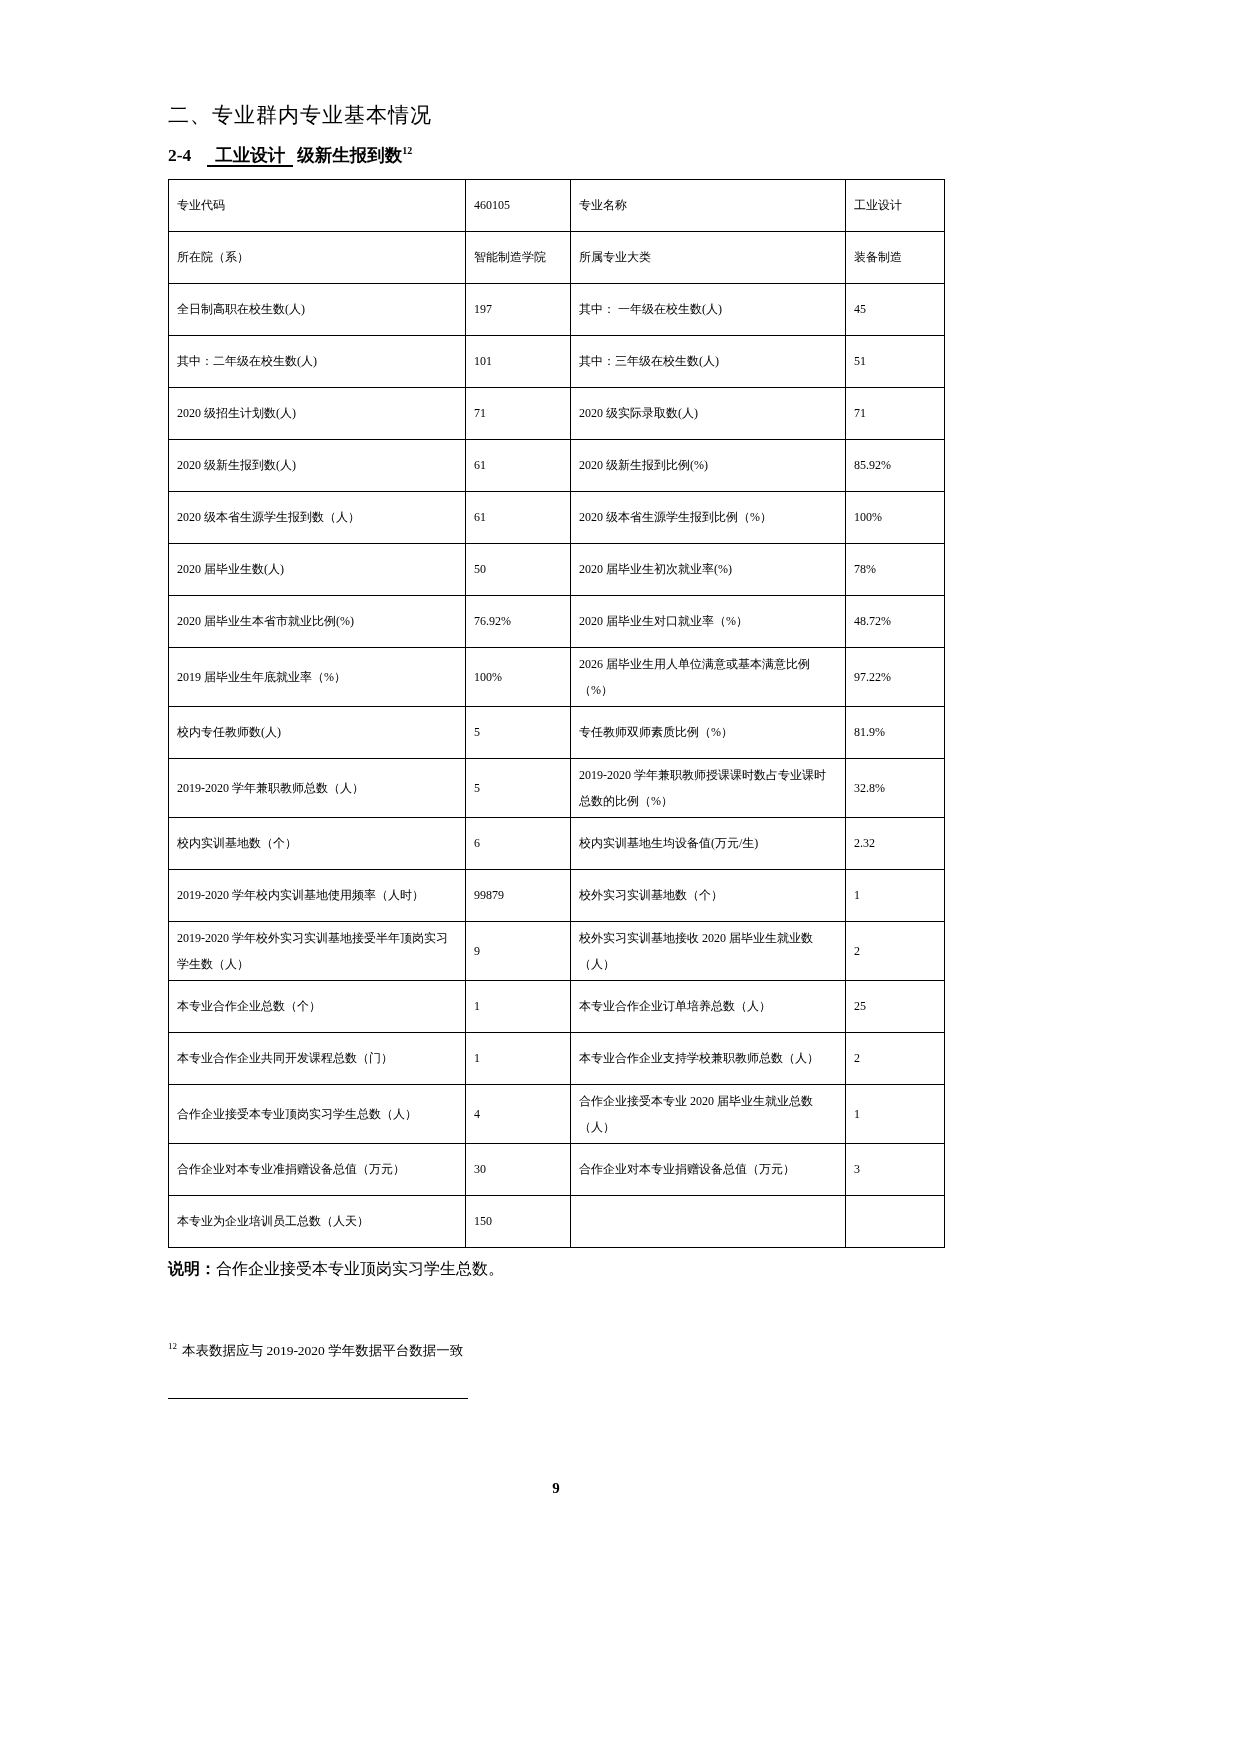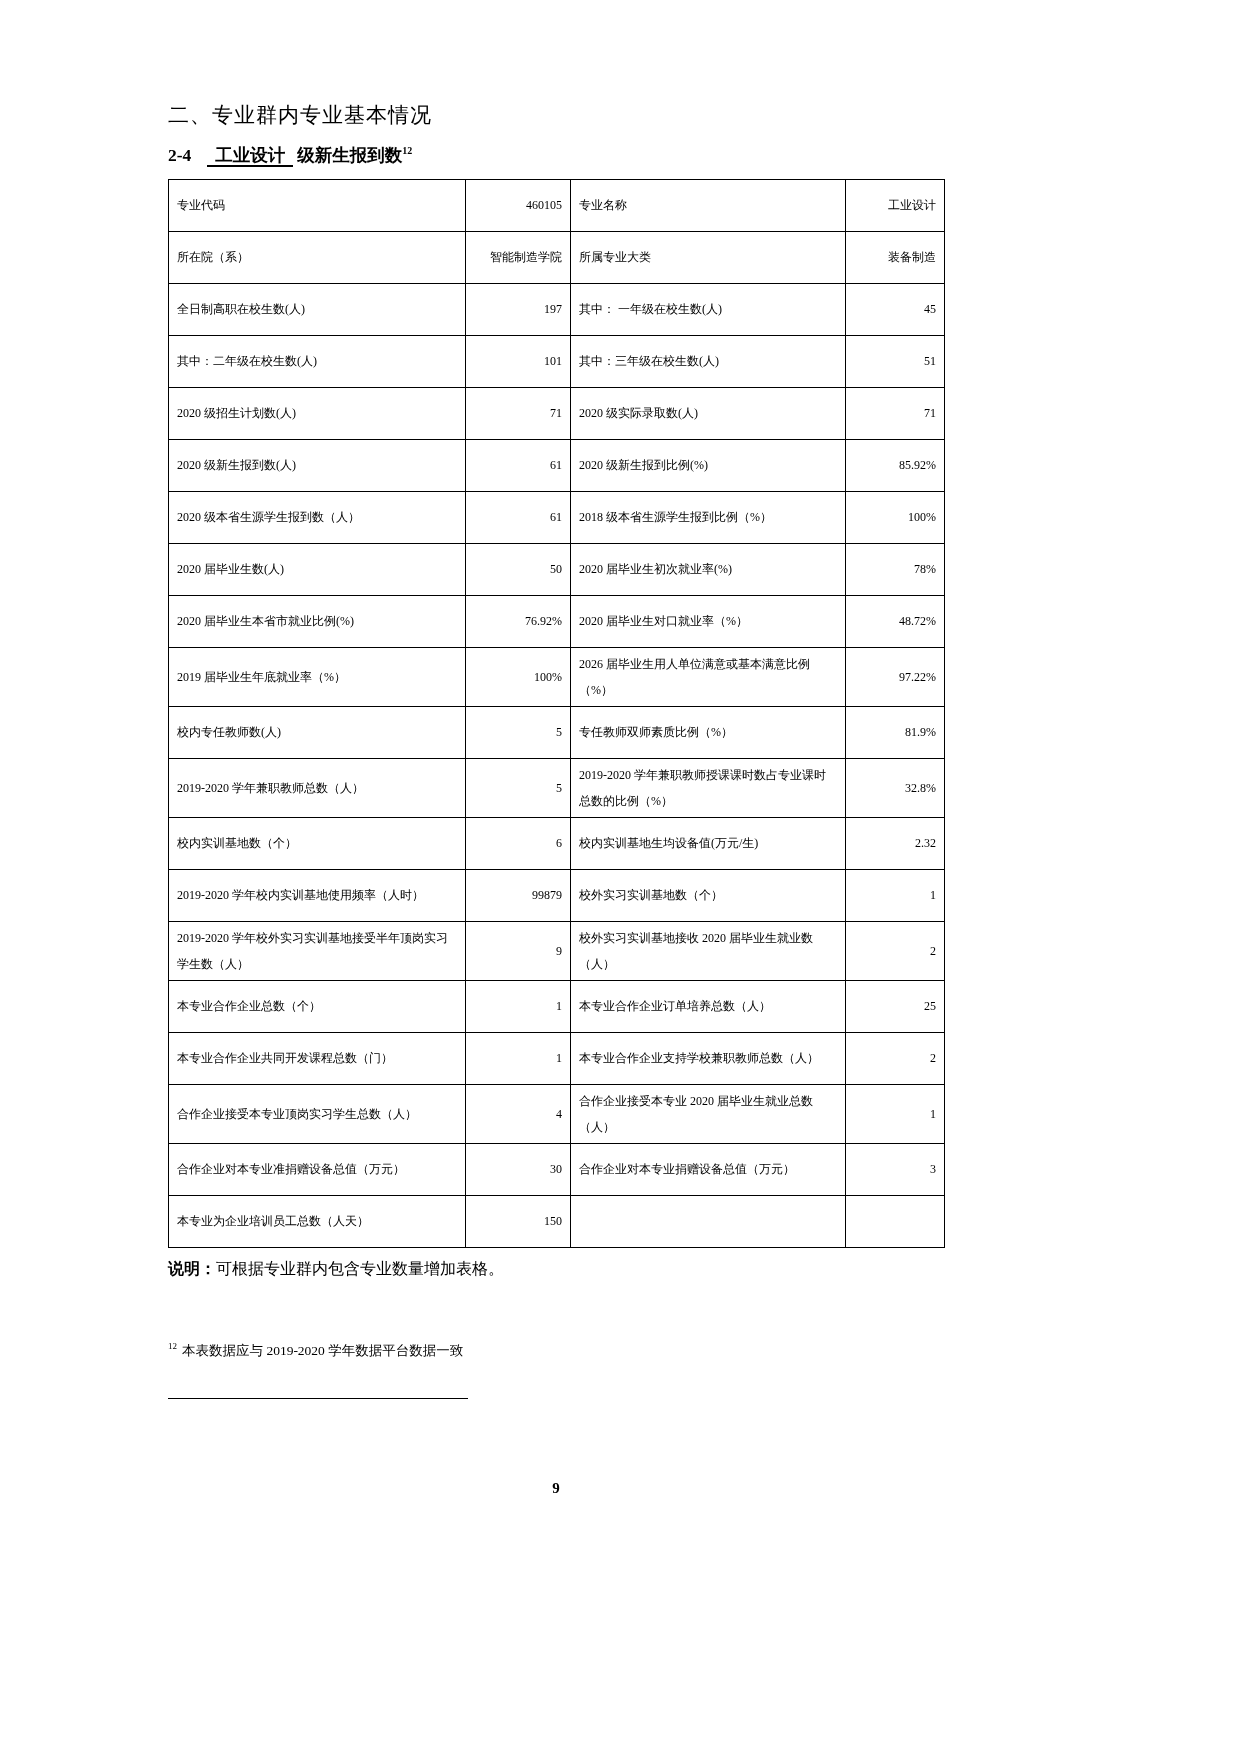--- a/index.html
+++ b/index.html
@@ -36,21 +36,21 @@
   }
   table.major-table td {
     border:1px solid #000;
     height:52px;
     padding:3px 8px;
     line-height:26px;
     vertical-align:middle;
     word-break:break-word;
   }
   td.label-cell { text-align:left; }
-  td.value-cell { text-align:right; }
+  td.value-cell { text-align:left; }
   .note {
     margin-top:10px;
     font-size:16px; line-height:22px;
   }
   .note .note-label { font-weight:bold; }
   .footnote-rule {
     position:absolute; left:0; top:1398px;
     width:300px; border-top:1px solid #000;
   }
   .footnote {
@@ -114,21 +114,21 @@
         </tr>
         <tr>
           <td class="label-cell">2020 级新生报到数(人)</td>
           <td class="value-cell">61</td>
           <td class="label-cell">2020 级新生报到比例(%)</td>
           <td class="value-cell">85.92%</td>
         </tr>
         <tr>
           <td class="label-cell">2020 级本省生源学生报到数（人）</td>
           <td class="value-cell">61</td>
-          <td class="label-cell">2018 级本省生源学生报到比例（%）</td>
+          <td class="label-cell">2020 级本省生源学生报到比例（%）</td>
           <td class="value-cell">100%</td>
         </tr>
         <tr>
           <td class="label-cell">2020 届毕业生数(人)</td>
           <td class="value-cell">50</td>
           <td class="label-cell">2020 届毕业生初次就业率(%)</td>
           <td class="value-cell">78%</td>
         </tr>
         <tr>
           <td class="label-cell">2020 届毕业生本省市就业比例(%)</td>
@@ -199,21 +199,21 @@
         <tr>
           <td class="label-cell">本专业为企业培训员工总数（人天）</td>
           <td class="value-cell">150</td>
           <td class="label-cell"></td>
           <td class="value-cell"></td>
         </tr>
       </tbody>
   </table>
 
   <div class="note">
-    <span class="note-label">说明：</span><span>可根据专业群内包含专业数量增加表格。</span>
+    <span class="note-label">说明：</span><span>合作企业接受本专业顶岗实习学生总数。</span>
   </div>
 
   <div class="footnote-rule"></div>
 
   <div class="footnote">
     <sup>12</sup><span>本表数据应与 2019-2020 学年数据平台数据一致</span>
   </div>
 
   <div class="page-number">9</div>
 

